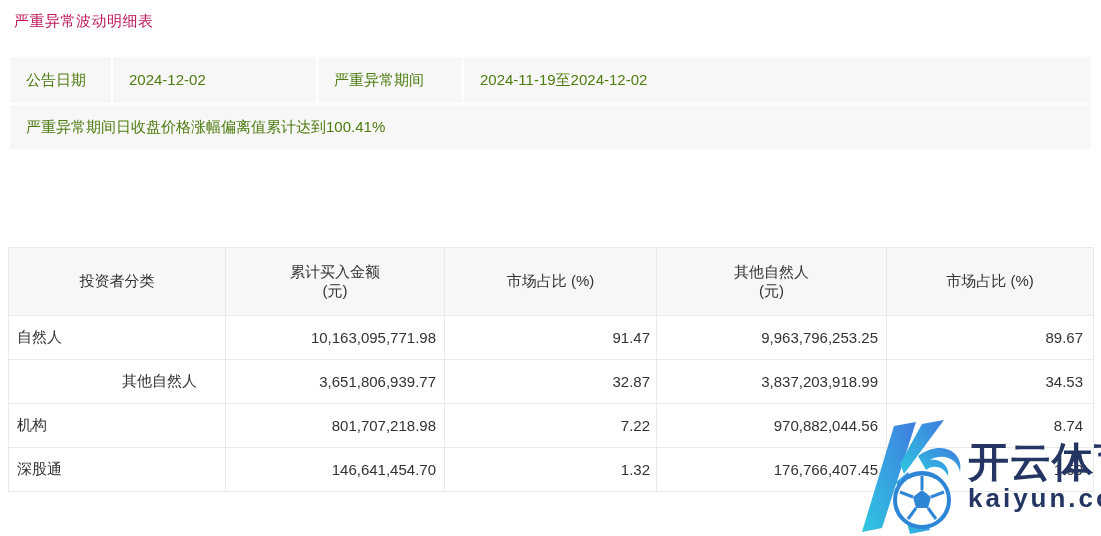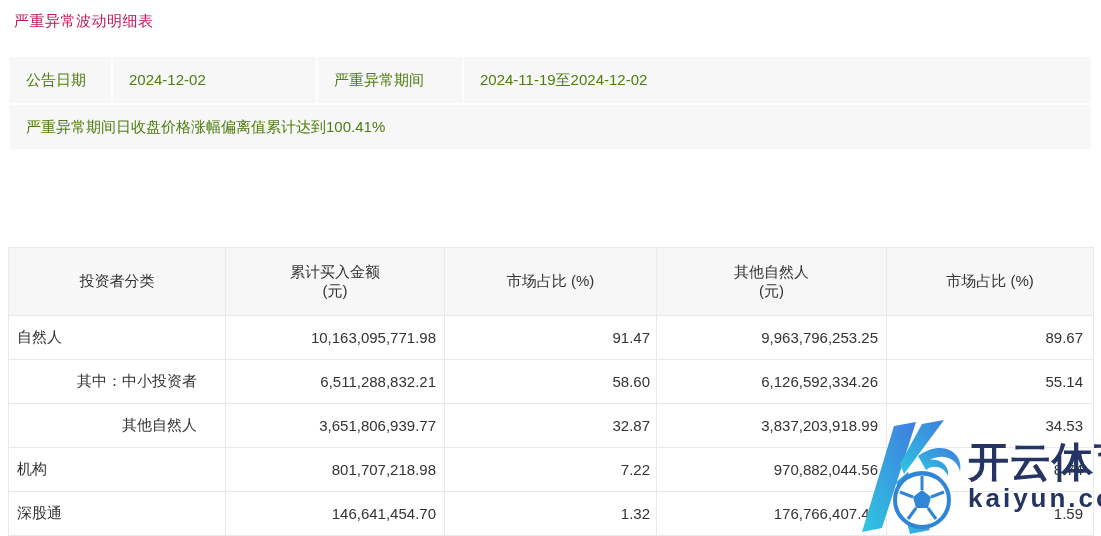--- a/index.html
+++ b/index.html
@@ -109,27 +109,20 @@
     </thead>
     <tbody>
         <tr>
           <td class="cat">自然人</td>
           <td class="num">10,163,095,771.98</td>
           <td class="num pct">91.47</td>
           <td class="num">9,963,796,253.25</td>
           <td class="num pct2">89.67</td>
         </tr>
         <tr>
-          <td class="cat indent">其中：中小投资者</td>
-          <td class="num">6,511,288,832.21</td>
-          <td class="num pct">58.60</td>
-          <td class="num">6,126,592,334.26</td>
-          <td class="num pct2">55.14</td>
-        </tr>
-        <tr>
           <td class="cat indent">其他自然人</td>
           <td class="num">3,651,806,939.77</td>
           <td class="num pct">32.87</td>
           <td class="num">3,837,203,918.99</td>
           <td class="num pct2">34.53</td>
         </tr>
         <tr>
           <td class="cat">机构</td>
           <td class="num">801,707,218.98</td>
           <td class="num pct">7.22</td>

